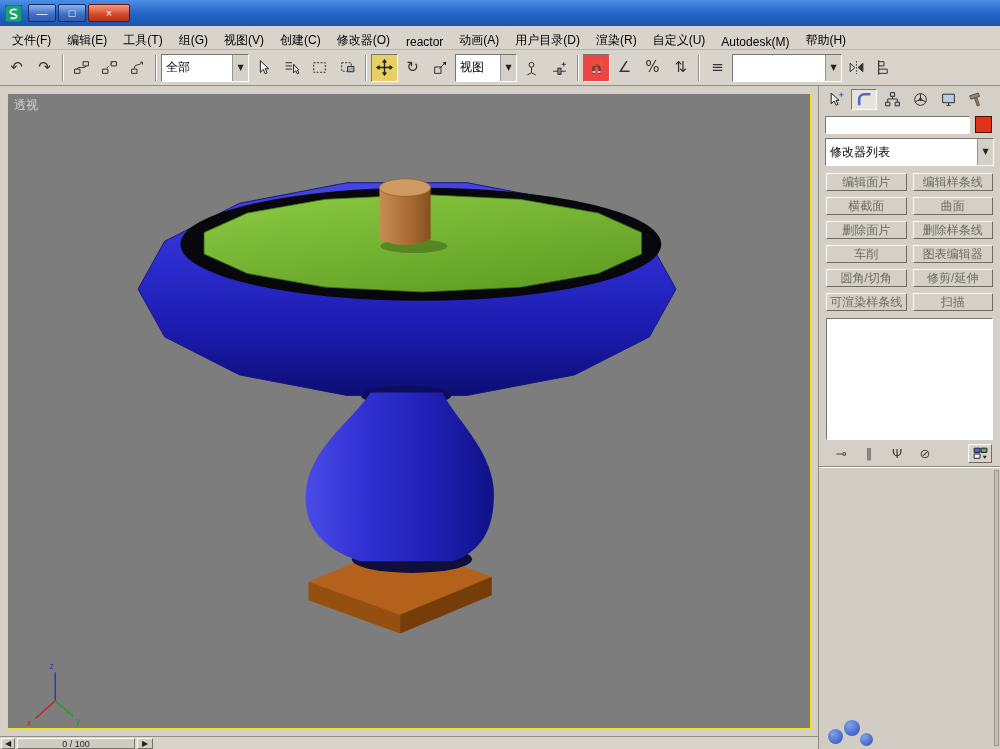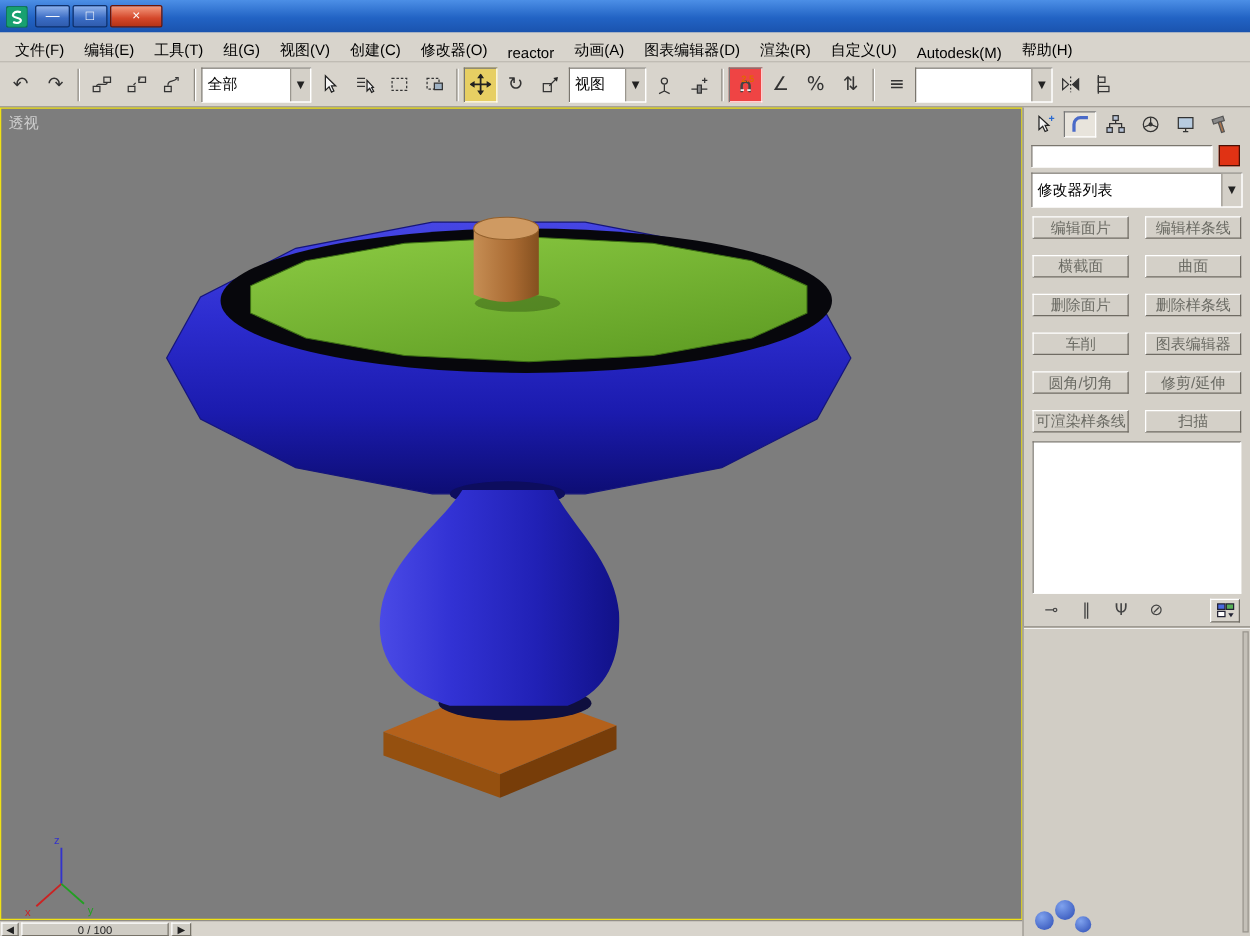--- a/index.html
+++ b/index.html
@@ -30,41 +30,41 @@
   .combo{height:28px;background:#fff;border:1px solid;border-color:#7a766e #fff #fff #7a766e;display:flex;align-items:center}
   .combo .val{flex:1;padding:0 4px;font-size:12px;white-space:nowrap;overflow:hidden}
   .combo .dbtn{width:16px;align-self:stretch;background:#d4d0c8;border-left:1px solid #9a968e;display:flex;align-items:center;justify-content:center}
   .w88{width:88px}.w62{width:62px}.w110{width:110px}
   svg.ic{width:17px;height:17px;display:block}
   svg.ic *{vector-effect:non-scaling-stroke}
 
   
   .main{flex:1;display:flex;min-height:0}
   .left{flex:1;display:flex;flex-direction:column;min-width:0}
-  .viewport{flex:1;margin:0;border:1px solid #f0e114;background:#7d7d7d;position:relative;overflow:hidden}
+  .viewport{flex:1;margin:7px;border:1px solid #f0e114;background:#7d7d7d;position:relative;overflow:hidden}
   .vp-label{position:absolute;top:3px;left:6px;color:#cfcfcf;font-size:12px;z-index:3}
   .model-svg{position:absolute;inset:0;width:100%;height:100%}
 
   
   .timebar{flex:0 0 13px;background:#d8d4cc;position:relative;border-top:1px solid #928e86}
   .tmini{position:absolute;top:1px;height:11px;background:#cfccc4;border:1px solid;border-color:#fff #767268 #767268 #fff;display:flex;align-items:center;justify-content:center;font-size:9px;color:#222}
   .tstart{left:1px;width:14px}
   .thandle{left:17px;width:118px}
   .tnext{left:137px;width:16px}
 
   
   .panel{flex:0 0 182px;background:#d4d0c8;border-left:1px solid #8e8a82;display:flex;flex-direction:column;position:relative}
   .tabs{display:flex;gap:2px;padding:3px 3px 2px 4px;flex:0 0 26px}
   .tab{width:26px;height:21px;display:flex;align-items:center;justify-content:center;border:1px solid transparent}
   .tab.active{border-color:#777 #fff #fff #777;background:#e8e4dc}
   .name-row{display:flex;gap:5px;align-items:center;padding:3px 8px 2px 6px;flex:0 0 24px}
   .name-input{flex:1;height:18px;background:#fff;border:1px solid;border-color:#7a766e #fff #fff #7a766e}
   .swatch{width:17px;height:17px;background:#e03214;border:1px solid #4a1005}
   .modlist-row{padding:2px 6px;flex:0 0 24px}
-  .btn-grid{display:grid;grid-template-columns:1fr 1fr;gap:13px;padding:5px 7px 4px 7px}
+  .btn-grid{display:grid;grid-template-columns:1fr 1fr;gap:6px;padding:5px 7px 4px 7px}
   .pbtn{height:18px;background:#d4d0c8;border:1px solid;border-color:#fff #6f6b63 #6f6b63 #fff;color:#6b6b64;font-size:12px;display:flex;align-items:center;justify-content:center;white-space:nowrap;overflow:hidden}
   .stackbox{margin:3px 7px 2px 7px;height:122px;background:#fff;border:1px solid;border-color:#7a766e #fff #fff #7a766e}
   .stack-icons{display:flex;gap:4px;align-items:center;padding:2px 8px 3px 10px;flex:0 0 24px}
   .sbtn{width:24px;height:19px;display:flex;align-items:center;justify-content:center;border:1px solid transparent}
   .sbtn .g{font-size:13px;color:#444}
   .sbtn.cfg{margin-left:auto;border-color:#fff #6f6b63 #6f6b63 #fff;background:#d8d4cc}
   .rollout{flex:1;border-top:1px solid;border-color:#8e8a82;box-shadow:inset 0 1px 0 #fff;position:relative;background:#d1cdc5}
   .rscroll{position:absolute;right:1px;top:3px;bottom:3px;width:5px;background:#c4c0b8;border:1px solid #9a968e}
   .dot{position:absolute;border-radius:50%;background:radial-gradient(circle at 35% 30%,#7fa2ee,#2c4cb4)}
   .dot1{left:9px;bottom:5px;width:15px;height:15px}
@@ -97,21 +97,21 @@
   <div class="menubar">
     <div class="menu-item">文件(F)</div>
     <div class="menu-item">编辑(E)</div>
     <div class="menu-item">工具(T)</div>
     <div class="menu-item">组(G)</div>
     <div class="menu-item">视图(V)</div>
     <div class="menu-item">创建(C)</div>
     <div class="menu-item">修改器(O)</div>
     <div class="menu-item">reactor</div>
     <div class="menu-item">动画(A)</div>
-    <div class="menu-item">图表编辑器(D)</div>
+    <div class="menu-item">用户目录(D)</div>
     <div class="menu-item">渲染(R)</div>
     <div class="menu-item">自定义(U)</div>
     <div class="menu-item">Autodesk(M)</div>
     <div class="menu-item">帮助(H)</div>
   </div>
 
   <div class="toolbar">
     <div class="tbtn">
         <span class="g">↶</span>
       </div>

